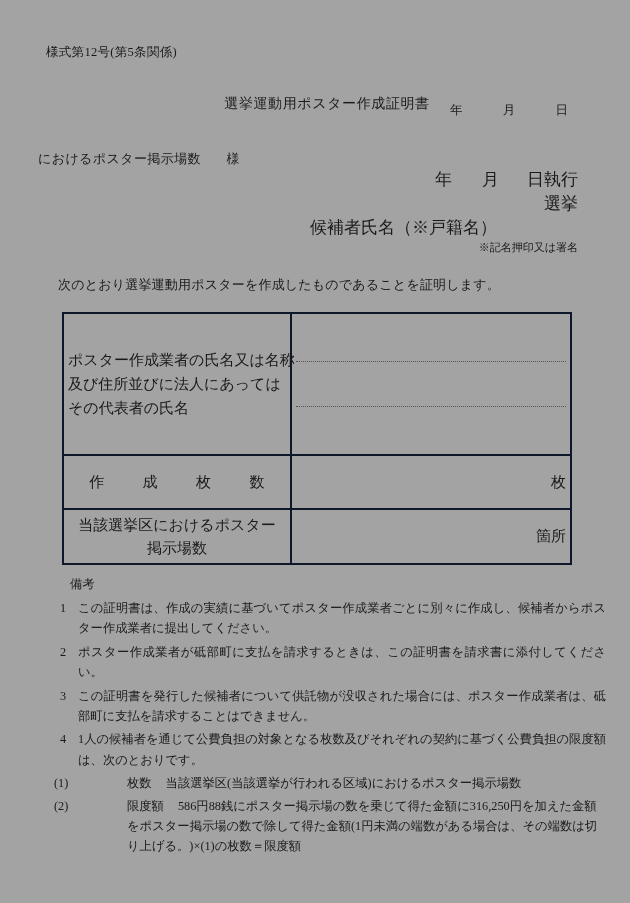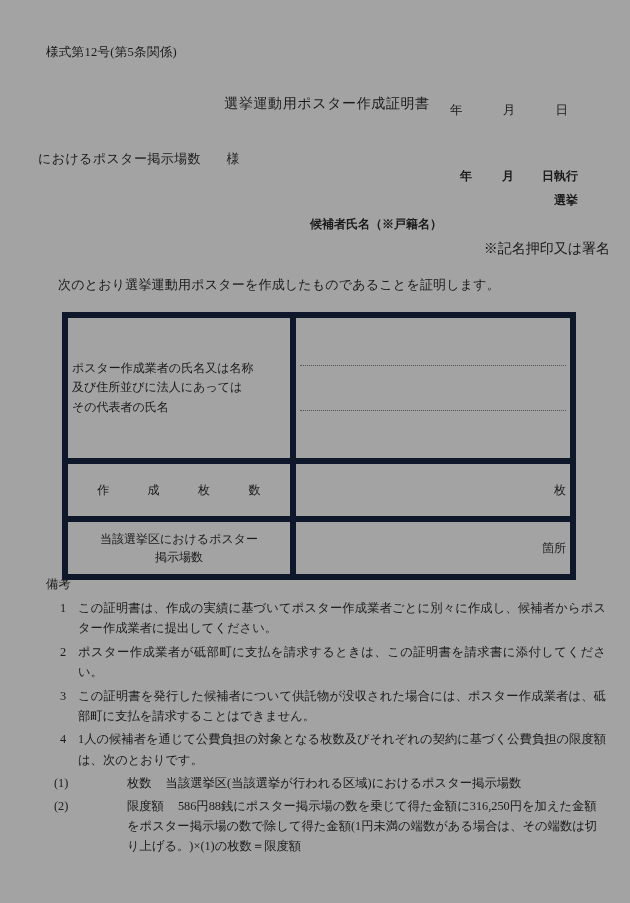--- a/index.html
+++ b/index.html
@@ -57,26 +57,25 @@
     font-size: 13px;
     letter-spacing: 0.4px;
     white-space: nowrap;
   }
   .addressee .sama { padding-left: 22px; }
 
   
   .ul-field {
     position: absolute;
     border-bottom: 4px solid #a3a3a3;
-    font-size: 12px;
+    font-size: 17px;
     text-align: right;
     box-sizing: border-box;
     padding-bottom: 2px;
     white-space: nowrap;
-    font-weight: bold;
   }
   .ul-exec {
     left: 390px;
     top: 168px;
     width: 188px;
   }
   .ul-exec .d1 { padding-right: 30px; }
   .ul-exec .d2 { padding-right: 28px; }
   .ul-election {
     left: 390px;
@@ -88,23 +87,22 @@
     top: 216px;
     width: 268px;
     text-align: left;
   }
   .seal-note {
     position: absolute;
     left: 0;
     top: 240px;
     width: 578px;
     text-align: right;
-    font-size: 14px;
-    white-space: nowrap;
-    padding-left: 32px;
+    font-size: 11px;
+    white-space: nowrap;
   }
 
   .cert-sentence {
     position: absolute;
     left: 58px;
     top: 276px;
     font-size: 13px;
     letter-spacing: 0.2px;
     white-space: nowrap;
   }
@@ -112,22 +110,22 @@
   
   .tbl {
     position: absolute;
     left: 62px;
     top: 312px;
     width: 508px;
     border-collapse: collapse;
     table-layout: fixed;
   }
   .tbl td {
-    border: 6px solid #0f172a;
-    font-size: 12px;
+    border: 2px solid #0f172a;
+    font-size: 15px;
     vertical-align: middle;
     padding: 4px;
   }
   .col-label { width: 228px; }
   .col-value { width: 280px; }
 
   .cell-name-label {
     padding: 6px 0 6px 14px;
     line-height: 1.62;
     vertical-align: middle;
@@ -178,20 +176,21 @@
   .notes {
     position: absolute;
     left: 46px;
     top: 576px;
     width: 560px;
     font-size: 12.3px;
   }
   .notes-head {
     margin-bottom: 5px;
     letter-spacing: 0.3px;
+    margin-left: 24px;
   }
   .note {
     display: flex;
     margin-bottom: 3px;
     line-height: 1.66;
   }
   .note-num {
     width: 32px;
     flex: 0 0 32px;
     padding-left: 14px;

